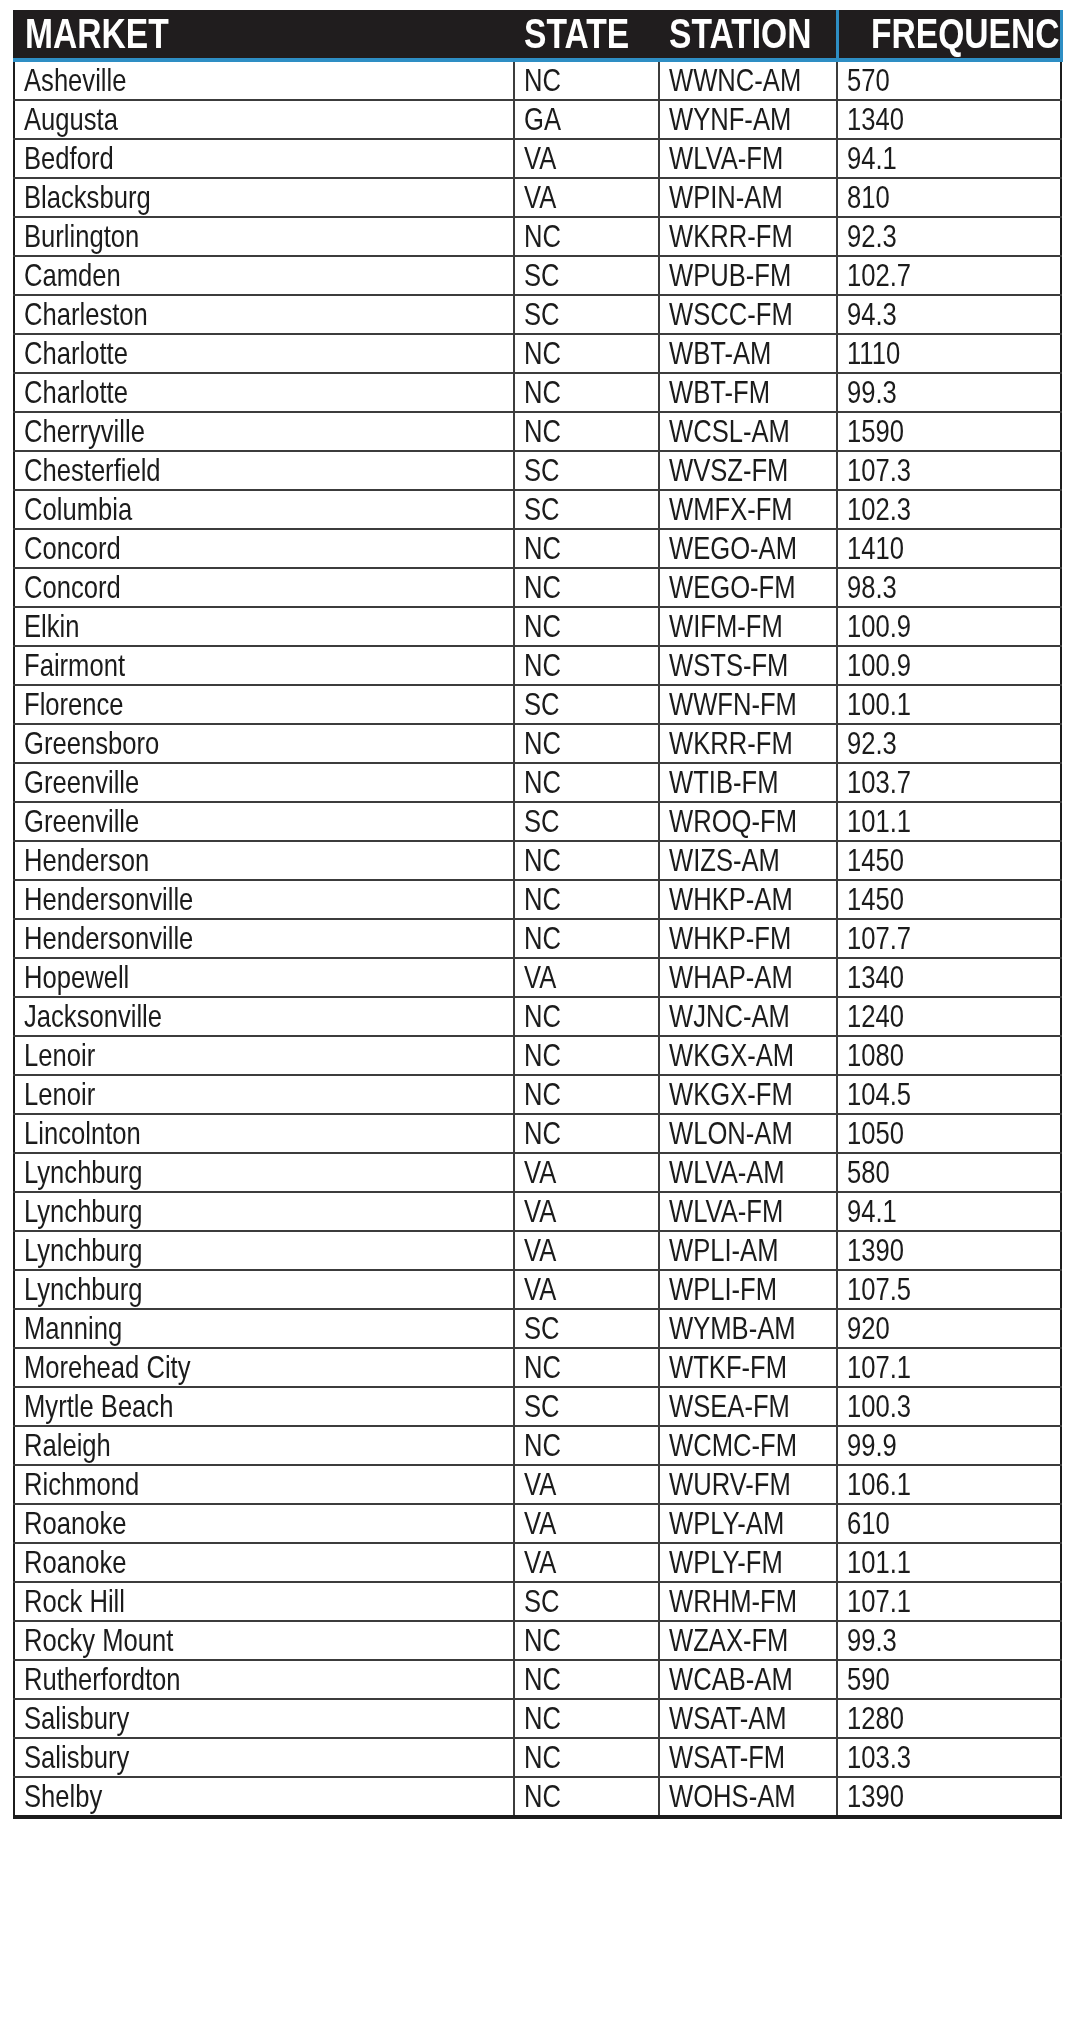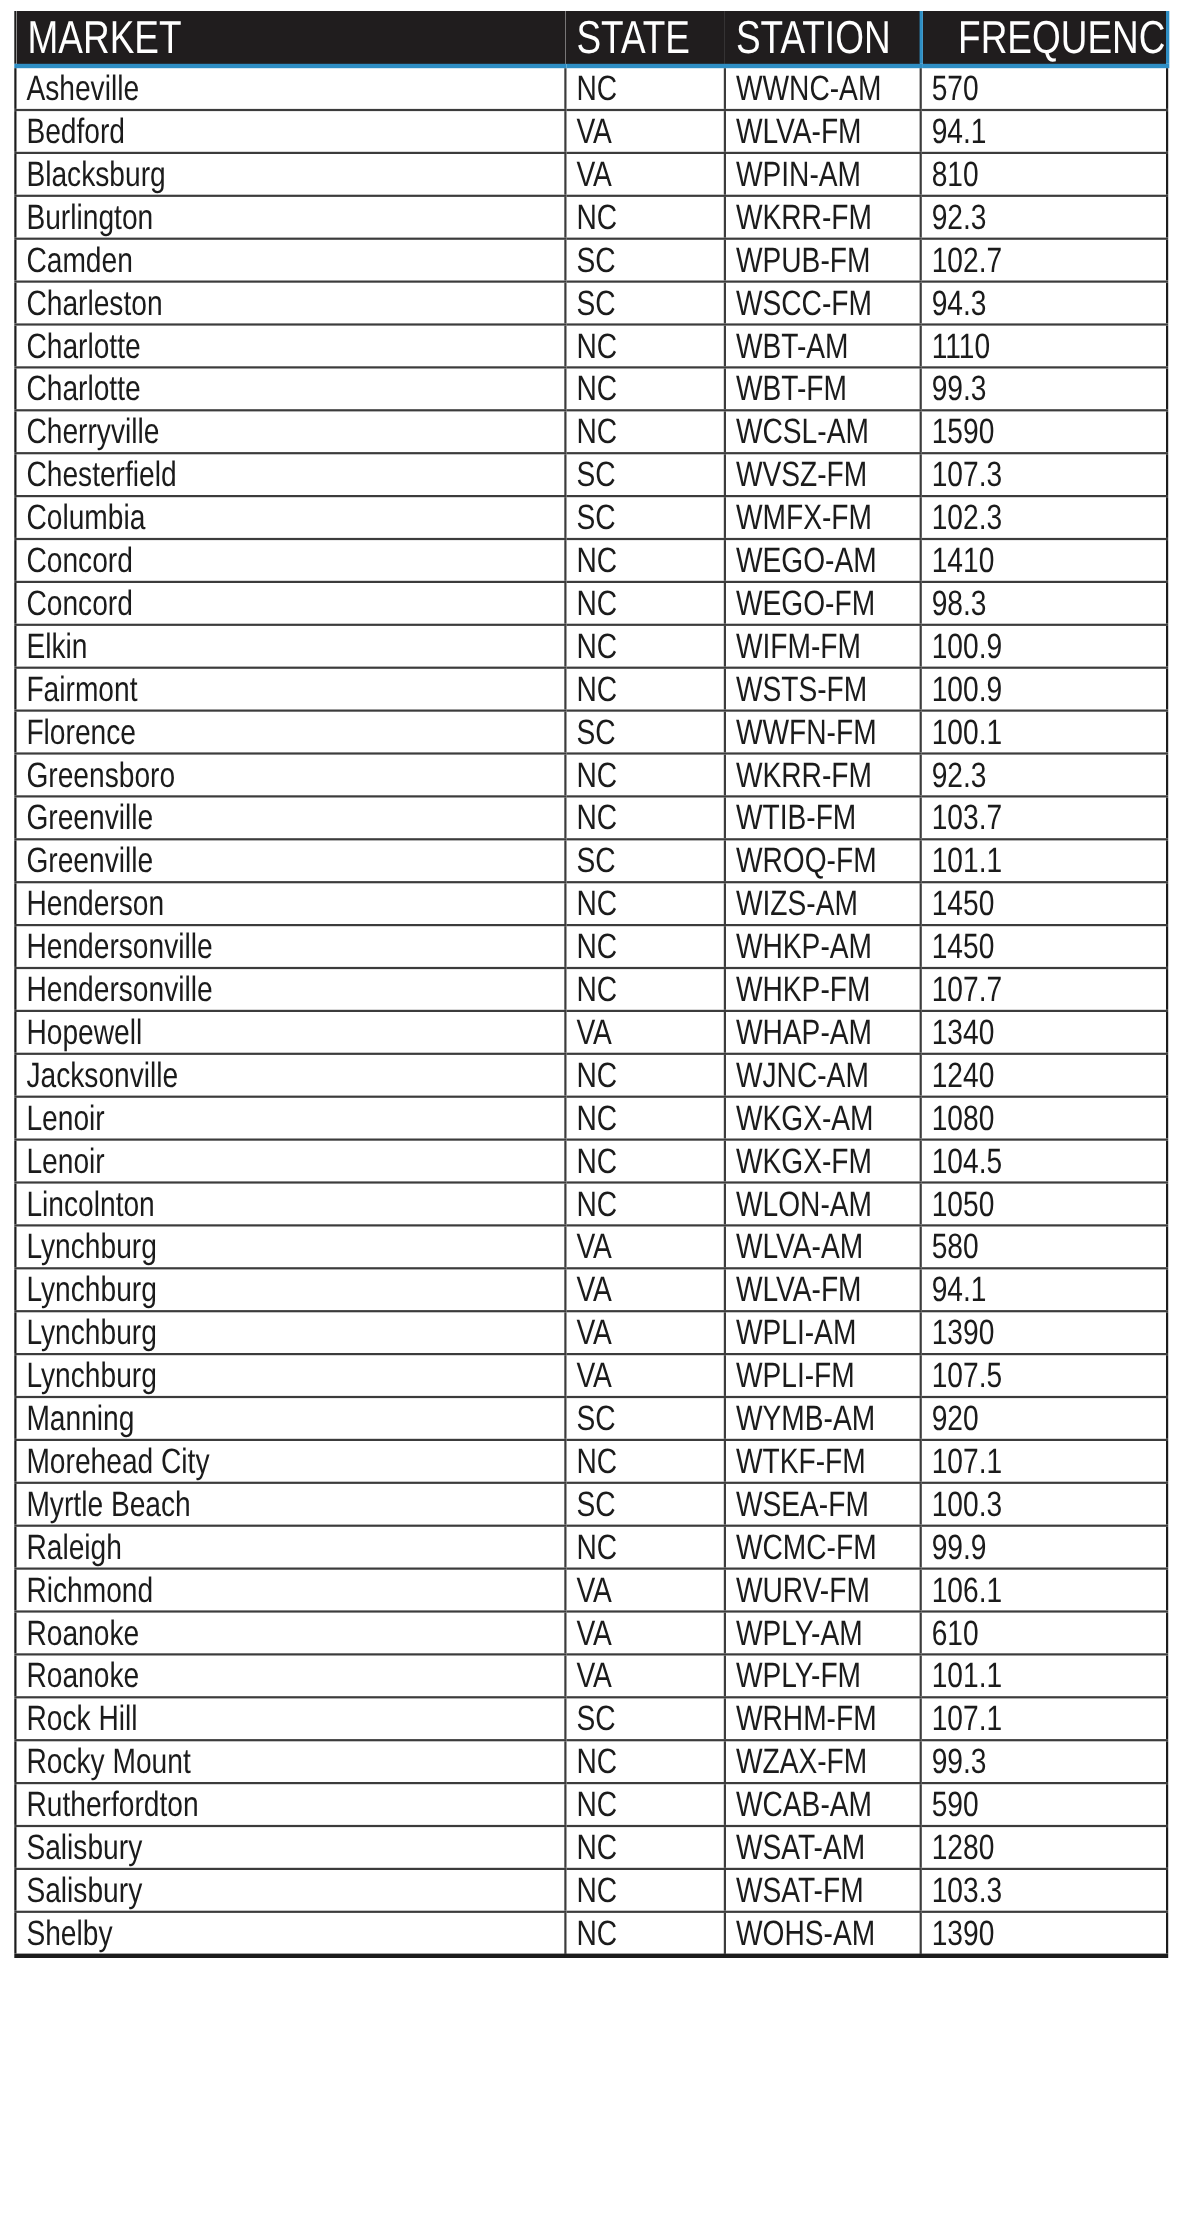--- a/index.html
+++ b/index.html
@@ -32,21 +32,21 @@
   col.c-market  { width: 500px; }
   col.c-state   { width: 145px; }
   col.c-station { width: 178px; }
   col.c-freq    { width: 224px; }
 
   thead th {
     background: #201d1e;
     color: #ffffff;
     height: 42px;
     font-size: 42px;
-    font-weight: normal;
+    font-weight: bold;
     text-align: left;
     vertical-align: middle;
     padding: 0 0 0 10px;
     border-bottom: 4px solid #2e8ec4;
     overflow: hidden;
   }
   thead th.freq-h {
     border-left: 3px solid #2e8ec4;
     padding-left: 32px;
   }
@@ -105,20 +105,26 @@
       </thead>
       <tbody id="tbody">
 
   <tr>
     <td><span class="t">Asheville</span></td>
     <td><span class="t">NC</span></td>
     <td><span class="t">WWNC-AM</span></td>
     <td><span class="t">570</span></td>
   </tr>
 
+  <tr>
+    <td><span class="t">Augusta</span></td>
+    <td><span class="t">GA</span></td>
+    <td><span class="t">WYNF-AM</span></td>
+    <td><span class="t">1340</span></td>
+  </tr>
 
   <tr>
     <td><span class="t">Bedford</span></td>
     <td><span class="t">VA</span></td>
     <td><span class="t">WLVA-FM</span></td>
     <td><span class="t">94.1</span></td>
   </tr>
 
   <tr>
     <td><span class="t">Blacksburg</span></td>

